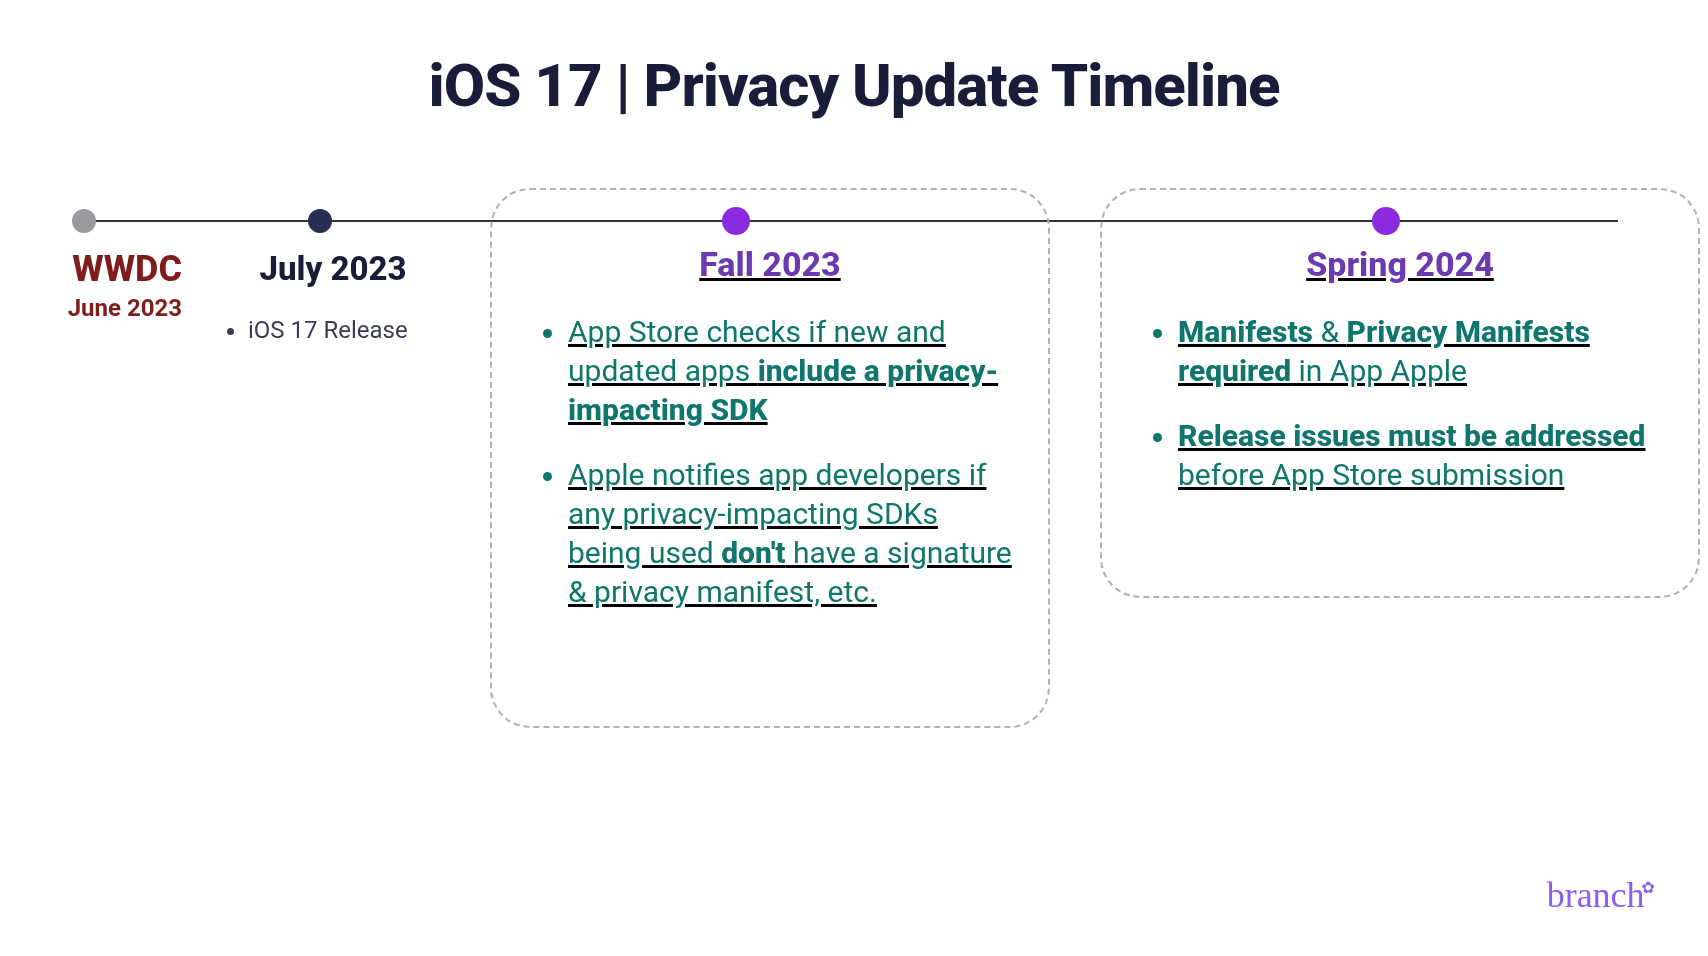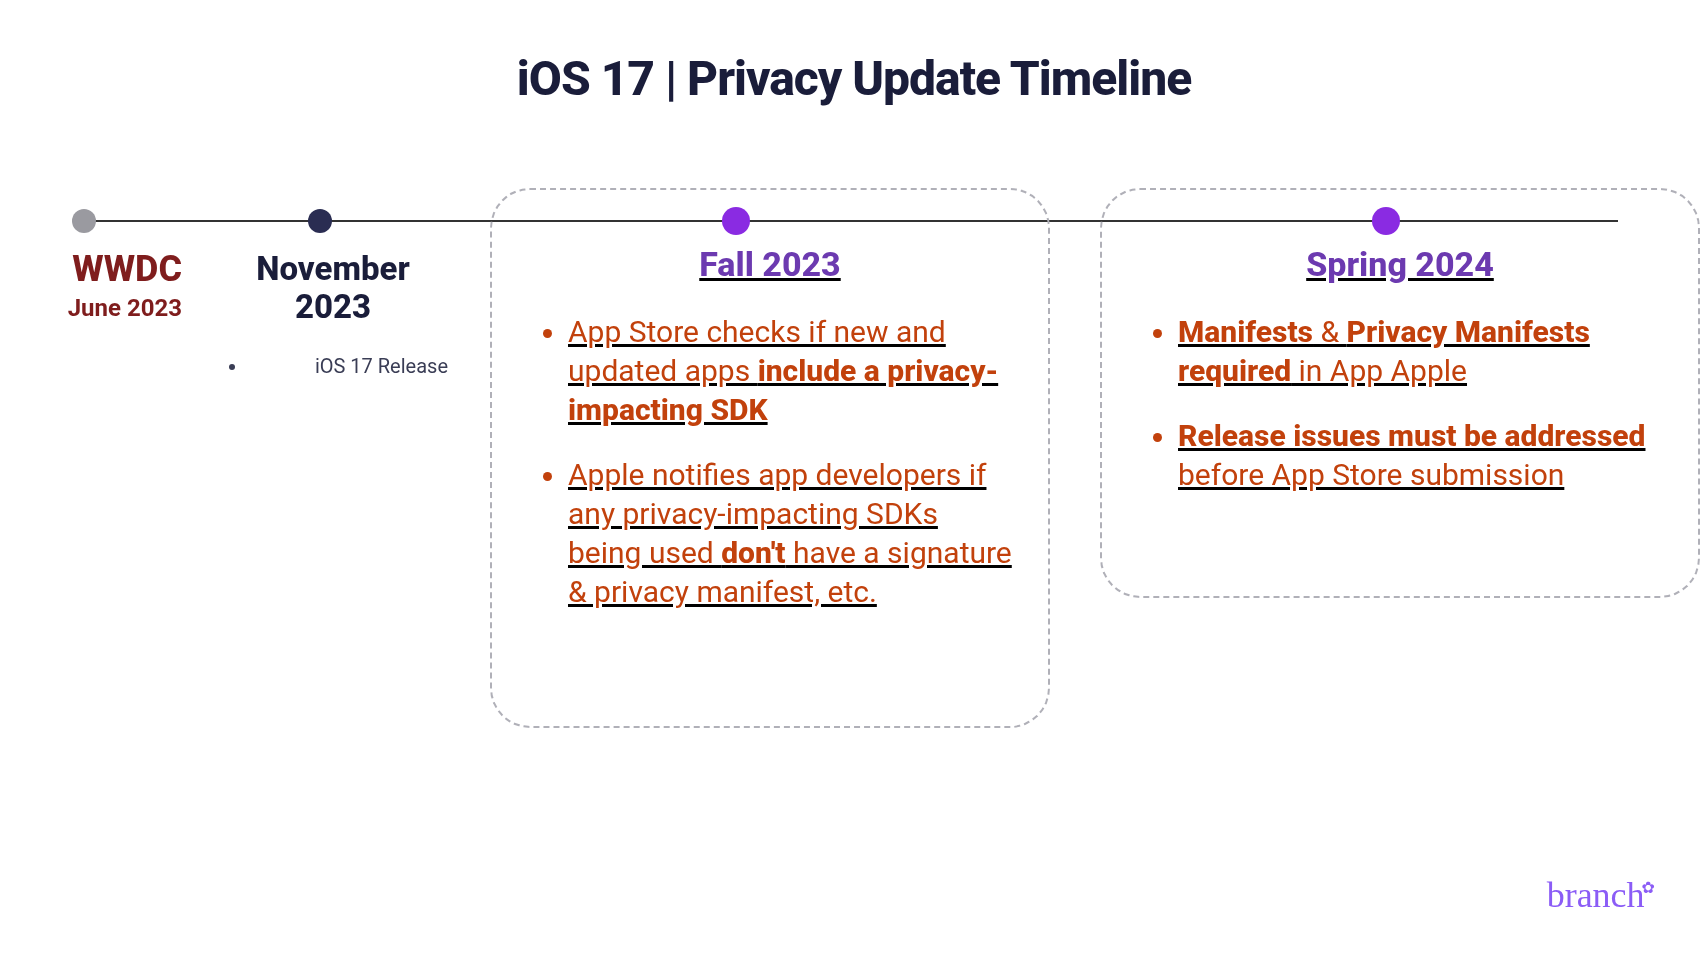--- a/index.html
+++ b/index.html
@@ -7,21 +7,21 @@
   body {
     font-family: -apple-system, BlinkMacSystemFont, "Segoe UI", Roboto, "Helvetica Neue", Arial, sans-serif;
     background: #fff;
     width: 1708px;
     height: 956px;
     position: relative;
     overflow: hidden;
   }
   .title {
     text-align: center;
-    font-size: 48px;
+    font-size: 60px;
     font-weight: 800;
     color: #1a1d3a;
     margin-top: 50px;
     letter-spacing: -1px;
   }
   .timeline-wrap {
     position: absolute;
     top: 195px;
     left: 60px;
     right: 60px;
@@ -60,41 +60,41 @@
 
   .event-sept {
     position: absolute;
     top: 250px;
     left: 218px;
     width: 230px;
     text-align: center;
     color: #1a1d3a;
   }
   .event-sept .h { font-size: 33px; font-weight: 800; line-height: 1.15; }
-  .event-sept ul { margin-top: 28px; text-align: right; padding-left: 30px; color: #3a3d55; font-size: 20px; }
+  .event-sept ul { margin-top: 28px; text-align: left; padding-left: 30px; color: #3a3d55; font-size: 24px; }
   .event-sept ul li { list-style: disc; }
 
   .card {
     position: absolute;
     border: 2px dashed #b0b0b8;
     border-radius: 40px;
     padding: 30px 36px 40px 36px;
     text-decoration: underline;
   }
   .card .h {
     text-align: center;
     font-size: 34px;
     font-weight: 800;
     color: #6c3ab0;
     margin-top: 24px;
   }
   .card ul {
     margin-top: 28px;
     padding-left: 40px;
-    color: #c2410c;
+    color: #0f766e;
     font-size: 30px;
     line-height: 1.3;
   }
   .card ul li { list-style: disc; margin-bottom: 26px; }
   .bold { font-weight: 800; }
 
   .card.fall {
     top: 188px;
     left: 490px;
     width: 560px;
@@ -137,21 +137,21 @@
   <div class="dot purple" style="left:676px"></div>
   <div class="dot purple" style="left:1326px"></div>
 </div>
 
 <div class="event-wwdc">
   <div class="h">WWDC</div>
   <div class="sub">June 2023</div>
 </div>
 
 <div class="event-sept">
-  <div class="h">November 2023</div>
+  <div class="h">July 2023</div>
   <ul>
     <li>iOS 17 Release</li>
   </ul>
 </div>
 
 <div class="card fall">
   <div class="h">Fall 2023</div>
   <ul>
     <li><span>App Store checks if new and updated apps </span><span class="bold">include a privacy-impacting SDK</span></li>
     <li><span>Apple notifies app developers if any privacy-impacting SDKs being used </span><span class="bold">don't</span><span> have a signature &amp; privacy manifest, etc.</span></li>

